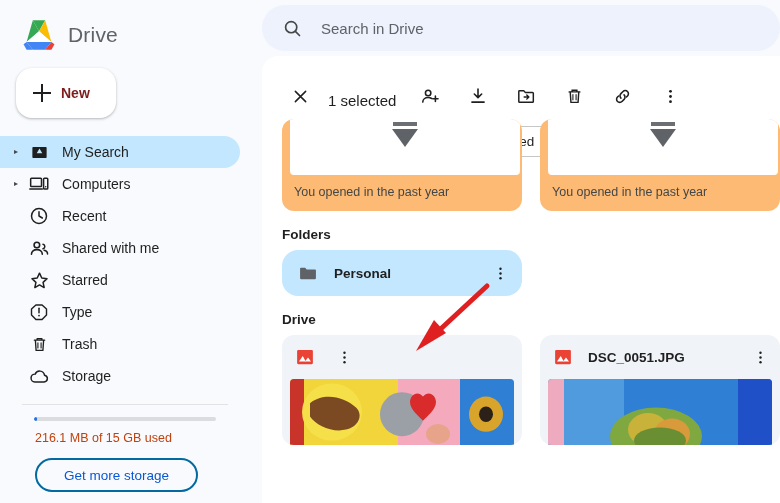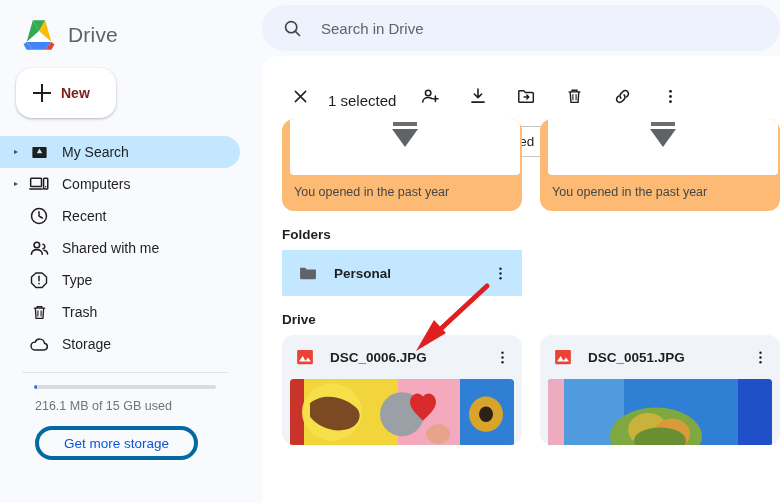--- a/index.html
+++ b/index.html
@@ -86,26 +86,26 @@
     height: 4px; border-radius: 2px;
     background: #dadce0;
     position: relative; overflow: hidden;
   }
   .storage-bar-fill {
     position: absolute; left: 0; top: 0; bottom: 0;
     width: 2%; background: #1a73e8; border-radius: 2px;
   }
   .storage-text {
     margin: 10px 0 0 35px;
-    font-size: 12.5px; color: #737373;
+    font-size: 12.5px; color: #c2410c;
   }
   .get-storage-btn {
     margin: 13px 0 0 35px;
     height: 34px; width: 163px;
-    border: 4px solid #0369a1;
+    border: 2px solid #0369a1;
     border-radius: 17px;
     background: transparent;
     color: #0b57d0;
     font-size: 13.5px;
     font-family: "Liberation Sans", sans-serif;
     cursor: pointer;
     text-align: center;
   }
 
   
@@ -210,21 +210,21 @@
   }
 
   .section-title {
     font-size: 13.5px; font-weight: bold; color: #1f1f1f;
     margin: 16px 0 8px 0;
   }
 
   .folder-row { display: flex; gap: 18px; }
   .folder-card {
     width: 240px; height: 46px;
-    border-radius: 0;
+    border-radius: 16px;
     background: #f0f4f9;
     display: flex; align-items: center;
     padding: 0 8px 0 16px;
     cursor: pointer;
   }
   .folder-card.selected { background: #c2e7ff; }
   .folder-icon { width: 20px; height: 20px; flex: 0 0 20px; margin-right: 16px; }
   .folder-name {
     font-size: 13.5px; font-weight: bold; color: #1f1f1f;
     flex: 1 1 auto; white-space: nowrap; overflow: hidden; text-overflow: ellipsis;
@@ -336,20 +336,29 @@
           <svg width="21" height="21" viewBox="0 0 24 24">
               <circle cx="9" cy="8" r="3.2" fill="none" stroke="#1f1f1f" stroke-width="1.8"></circle>
               <path d="M2.8 18.5c0-3.2 2.8-5.2 6.2-5.2s6.2 2 6.2 5.2" fill="none" stroke="#1f1f1f" stroke-width="1.8" stroke-linecap="round"></path>
               <path d="M16 7.2a2.6 2.6 0 0 1 0 5.1" fill="none" stroke="#1f1f1f" stroke-width="1.7" stroke-linecap="round"></path>
               <path d="M17.2 13.9c2.3.4 4 1.9 4 4.4" fill="none" stroke="#1f1f1f" stroke-width="1.7" stroke-linecap="round"></path>
             </svg>
         </span>
         <span class="nav-label">Shared with me</span>
       </div>
 
+      <div class="nav-item">
+        <span class="nav-caret"></span>
+        <span class="nav-icon">
+          <svg width="21" height="21" viewBox="0 0 24 24">
+              <path d="M12 3.6l2.6 5.6 6 .7-4.5 4.2 1.2 6-5.3-3-5.3 3 1.2-6L3.4 9.9l6-.7L12 3.6z" fill="none" stroke="#1f1f1f" stroke-width="1.7" stroke-linejoin="round"></path>
+            </svg>
+        </span>
+        <span class="nav-label">Starred</span>
+      </div>
 
       <div class="nav-item">
         <span class="nav-caret"></span>
         <span class="nav-icon">
           <svg width="20" height="20" viewBox="0 0 24 24">
               <path d="M8.3 3.5h7.4L21 8.3v7.4L15.7 21H8.3L3 15.7V8.3L8.3 3.5z" fill="none" stroke="#1f1f1f" stroke-width="1.7" stroke-linejoin="round"></path>
               <path d="M12 7.6v5.2" stroke="#1f1f1f" stroke-width="1.8" stroke-linecap="round"></path>
               <circle cx="12" cy="16.3" r="1.05" fill="#1f1f1f"></circle>
             </svg>
         </span>
@@ -527,21 +536,20 @@
         <div class="section-title">Drive</div>
         <div class="files-row">
 
           <div class="file-card">
             <div class="file-head">
               <svg class="file-type-icon" viewBox="0 0 24 24">
                 <rect x="1.5" y="2.5" width="21" height="19" rx="1.5" fill="#ea4335"></rect>
                 <polygon points="4,18 9,10.5 13,18" fill="#ffffff"></polygon>
                 <polygon points="12,18 16,12.5 20,18" fill="#ffffff"></polygon>
               </svg>
-              <span class="file-name">DSC_0006.JPG</span>
               <span class="kebab">
                 <svg width="17" height="17" viewBox="0 0 24 24">
                     <circle cx="12" cy="5.4" r="1.7" fill="#1f1f1f"></circle>
                     <circle cx="12" cy="12" r="1.7" fill="#1f1f1f"></circle>
                     <circle cx="12" cy="18.6" r="1.7" fill="#1f1f1f"></circle>
                   </svg>
               </span>
             </div>
             <div class="file-thumb">
               <svg viewBox="0 0 224 60" preserveAspectRatio="none">

